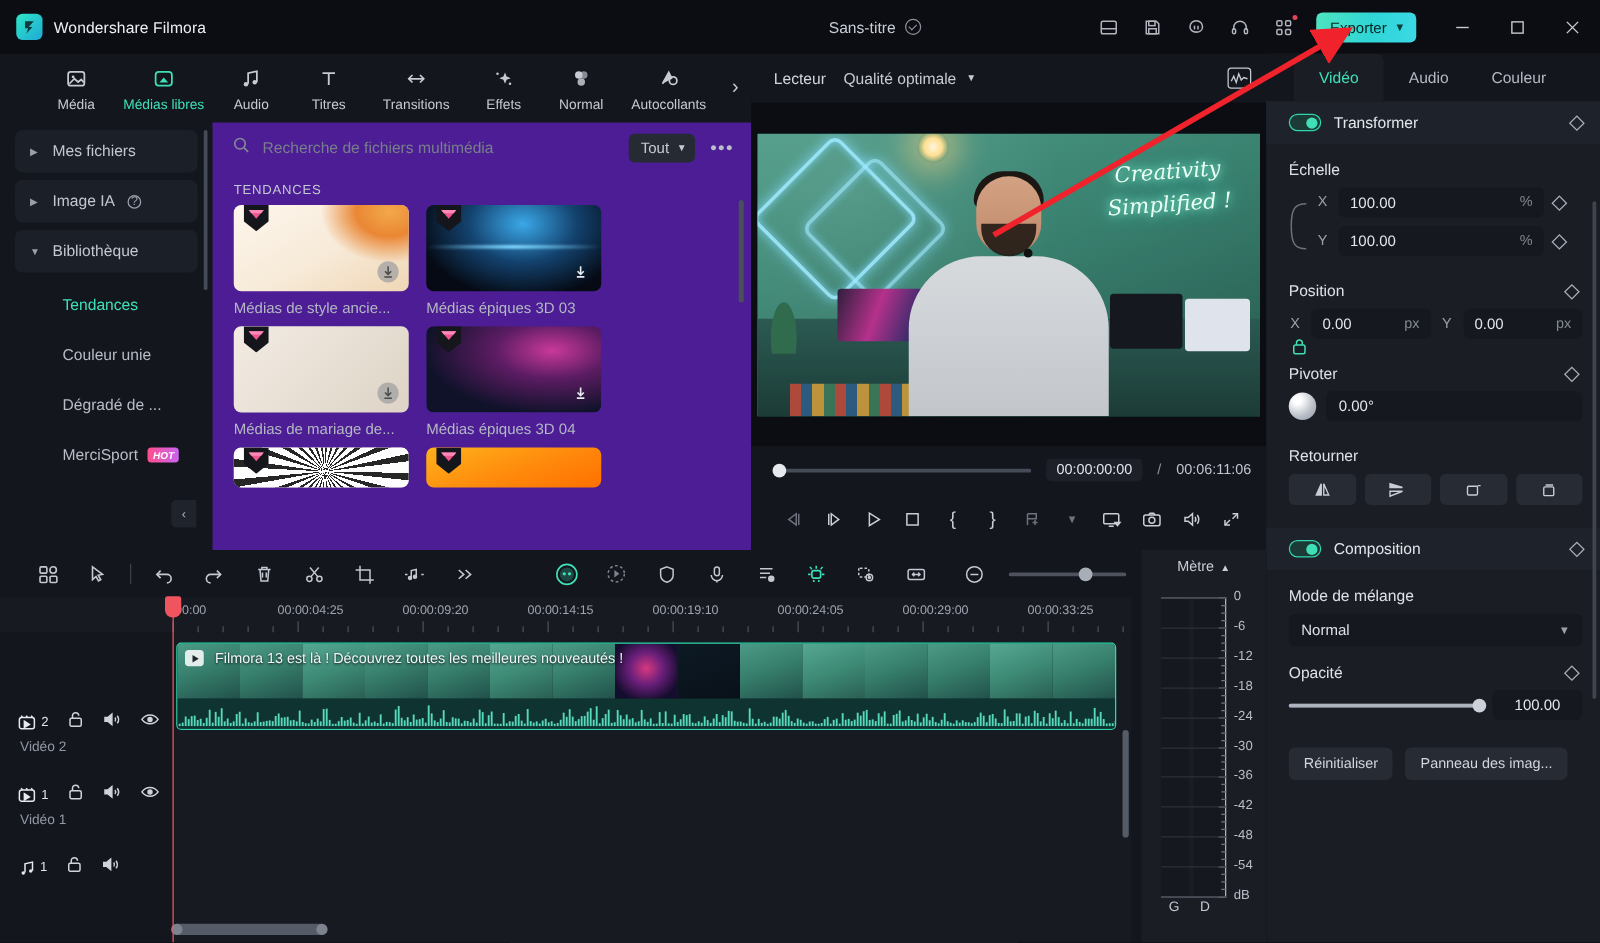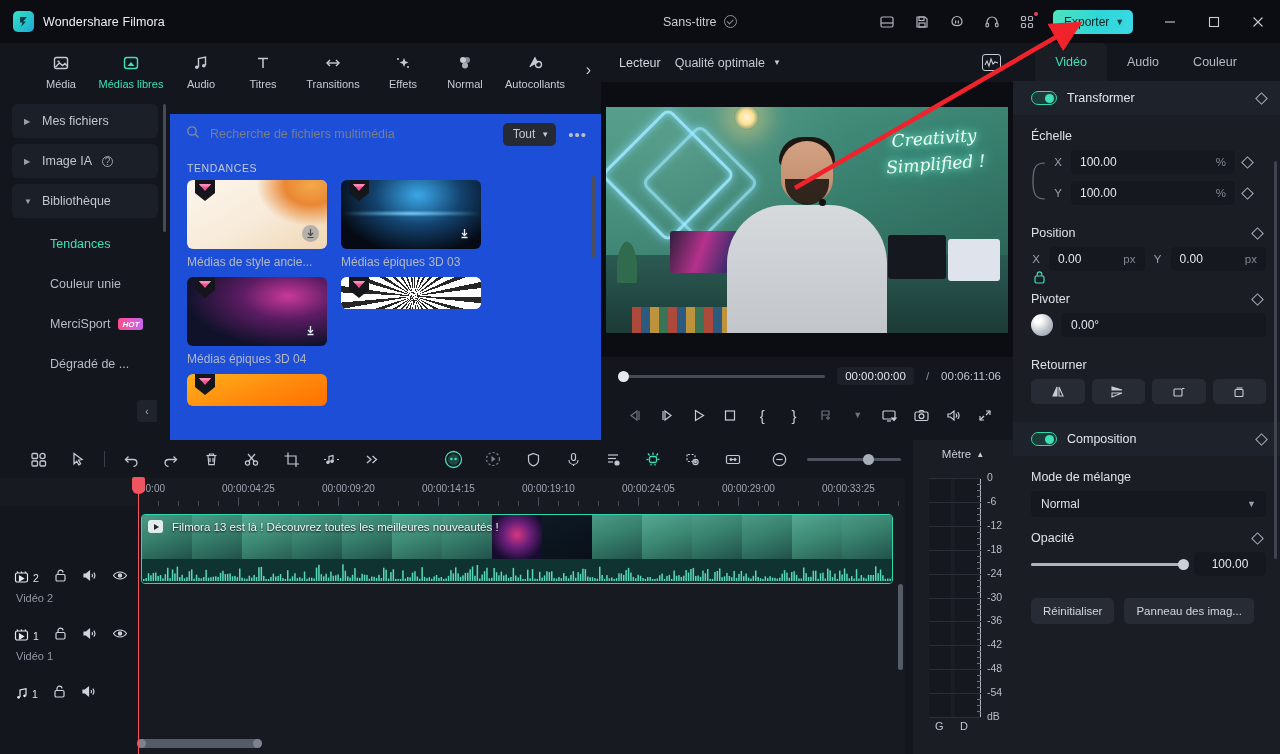--- a/index.html
+++ b/index.html
@@ -75,21 +75,21 @@
   .side-sub.active { color: #3fe0b8; }
   .hot-badge {
     font-size: 8px; font-weight: 700; font-style: italic; color:#fff; padding: 1.5px 4px; border-radius: 3px;
     background: linear-gradient(90deg,#ff4d8d,#c964f0);
   }
   .side-scroll { position:absolute; left:163px; top: 104px; width: 3px; height: 128px; background:#454b57; border-radius:2px;}
   .collapse-btn { position:absolute; left: 137px; top: 400px; width: 20px; height: 22px; background: #1f242c;
       border-radius: 4px 0 0 4px; display:flex;align-items:center;justify-content:center;color:#aeb4bf;font-size:10px; cursor:pointer;}
 
   
-  .browser { position:absolute; top: 114px; left: 170px; width: 431px; height: 342px; background: #1d4ed8; }
+  .browser { position:absolute; top: 98px; left: 170px; width: 431px; height: 342px; background: #4c1d95; }
   .searchbar { height: 40px; display:flex; align-items:center; padding: 0 12px 0 16px; gap: 10px; }
   .search-input {
     flex: 1; background: transparent; border: none; outline: none;
     color: #cfd3db; font-size: 12.5px; font-family: "Liberation Sans", sans-serif;
   }
   .search-input::placeholder { color: #787e8a; }
   .filter-pill { background:#262a33; border-radius: 5px; height: 23px; display:flex; align-items:center; gap:6px; padding: 0 7px 0 10px; font-size: 12px; color:#c6cad3; cursor:pointer; }
   .more-dots { color:#b9bec8; font-size: 15px; letter-spacing:1px; cursor:pointer; padding: 0 2px; }
   .section-title { font-size: 10.5px; letter-spacing: .6px; color:#c5c9d2; padding: 8px 0 6px 17px; }
   .grid { display: grid; grid-template-columns: 140px 140px; gap: 8px 14px; padding: 0 0 0 17px; }
@@ -416,25 +416,25 @@
       <span class="caret">▼</span>
       <span>Bibliothèque</span>
     </div>
     <div class="side-sub active">
       <span>Tendances</span>
     </div>
     <div class="side-sub">
       <span>Couleur unie</span>
     </div>
     <div class="side-sub">
+      <span>Dégradé de ...</span>
+    </div>
+    <div class="side-sub">
       <span>MerciSport</span>
       <span class="hot-badge">HOT</span>
-    </div>
-    <div class="side-sub">
-      <span>Dégradé de ...</span>
     </div>
   </div>
   <div class="side-scroll"></div>
   <div class="collapse-btn">‹</div>
 
   <div class="browser">
     <div class="searchbar">
       <span>
         <svg width="14" height="14" viewBox="0 0 14 14" fill="none" stroke="#868c97" stroke-width="1.3">
             <circle cx="6" cy="6" r="4.2"></circle>
@@ -482,20 +482,37 @@
             <svg viewBox="0 0 17 17" width="17" height="17" fill="none" stroke="#e8ecf2" stroke-width="1.3">
                 <line x1="8.5" y1="4" x2="8.5" y2="10"></line>
                 <path d="M6 8l2.5 2.5L11 8"></path>
                 <line x1="5.5" y1="12.5" x2="11.5" y2="12.5"></line>
               </svg>
           </div>
         </div>
         <div class="cell-label">Médias épiques 3D 03</div>
       </div>
 
+      <div class="cell">
+        <div class="thumb" style="background:linear-gradient(135deg,#f3ece4 0%,#e9e1d6 45%,#ddd3c6 100%);">
+          <svg class="gem" viewBox="0 0 20 21">
+              <path d="M0 0h20v13l-10 8L0 13z" fill="#14161c"></path>
+              <path d="M4 4h12l-6 7z" fill="#f0568f"></path>
+              <path d="M4 4h12l-2 2.5H6z" fill="#ff89b8"></path>
+            </svg>
+          <div class="dl circ">
+            <svg viewBox="0 0 17 17" width="17" height="17" fill="none" stroke="#4a4a4a" stroke-width="1.2">
+                <line x1="8.5" y1="4" x2="8.5" y2="10"></line>
+                <path d="M6 8l2.5 2.5L11 8"></path>
+                <line x1="5.5" y1="12.5" x2="11.5" y2="12.5"></line>
+              </svg>
+          </div>
+        </div>
+        <div class="cell-label">Médias de mariage de...</div>
+      </div>
 
       <div class="cell">
         <div class="thumb" style="background:radial-gradient(ellipse at 72% 28%,#c9399a 0%,#5c1c63 32%,#10122a 72%),radial-gradient(ellipse at 22% 78%,#2a6fd6 0%,transparent 55%);">
           <svg class="gem" viewBox="0 0 20 21">
               <path d="M0 0h20v13l-10 8L0 13z" fill="#14161c"></path>
               <path d="M4 4h12l-6 7z" fill="#f0568f"></path>
               <path d="M4 4h12l-2 2.5H6z" fill="#ff89b8"></path>
             </svg>
           <div class="dl">
             <svg viewBox="0 0 17 17" width="17" height="17" fill="none" stroke="#e8ecf2" stroke-width="1.3">

